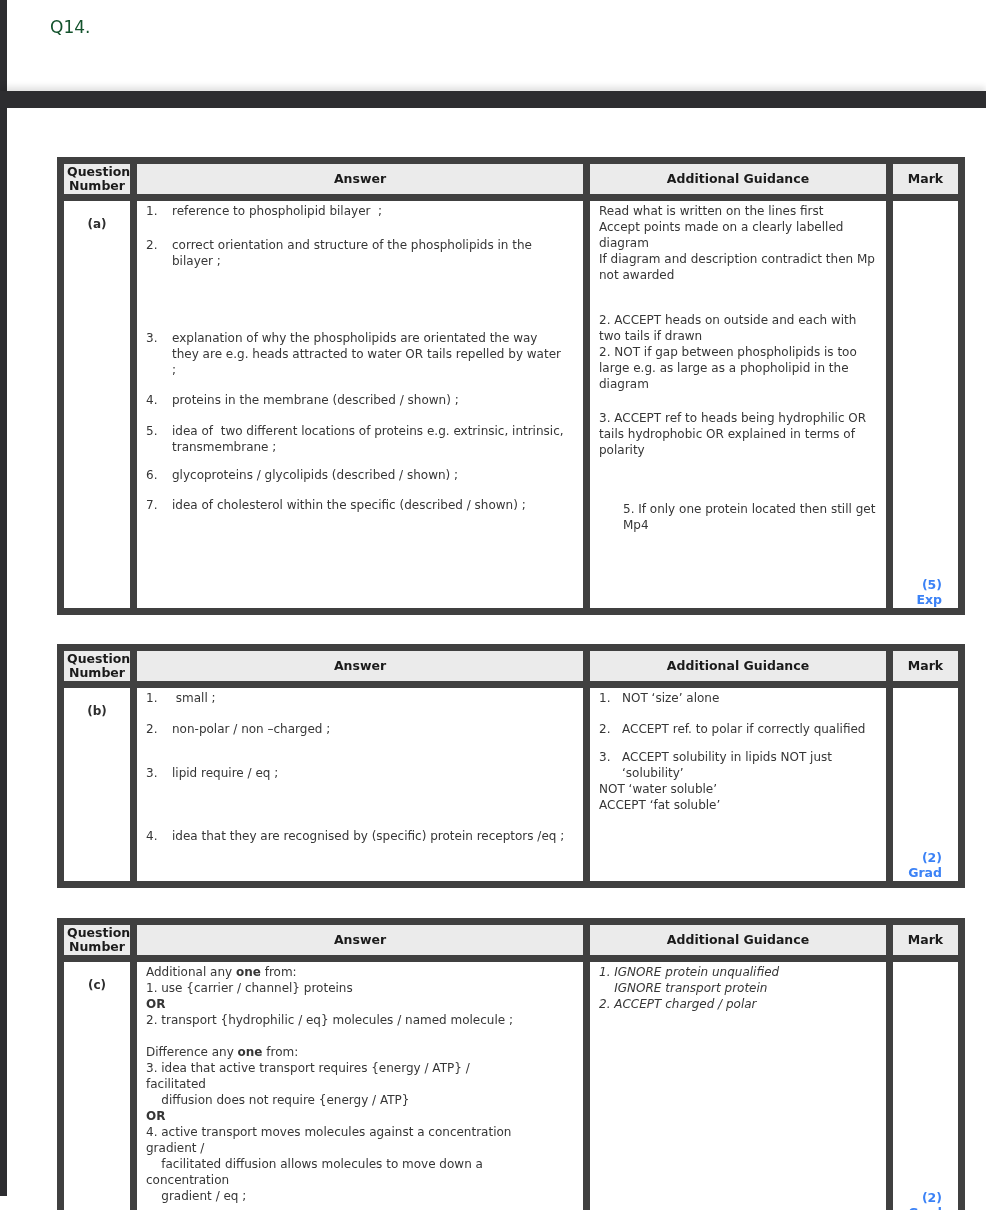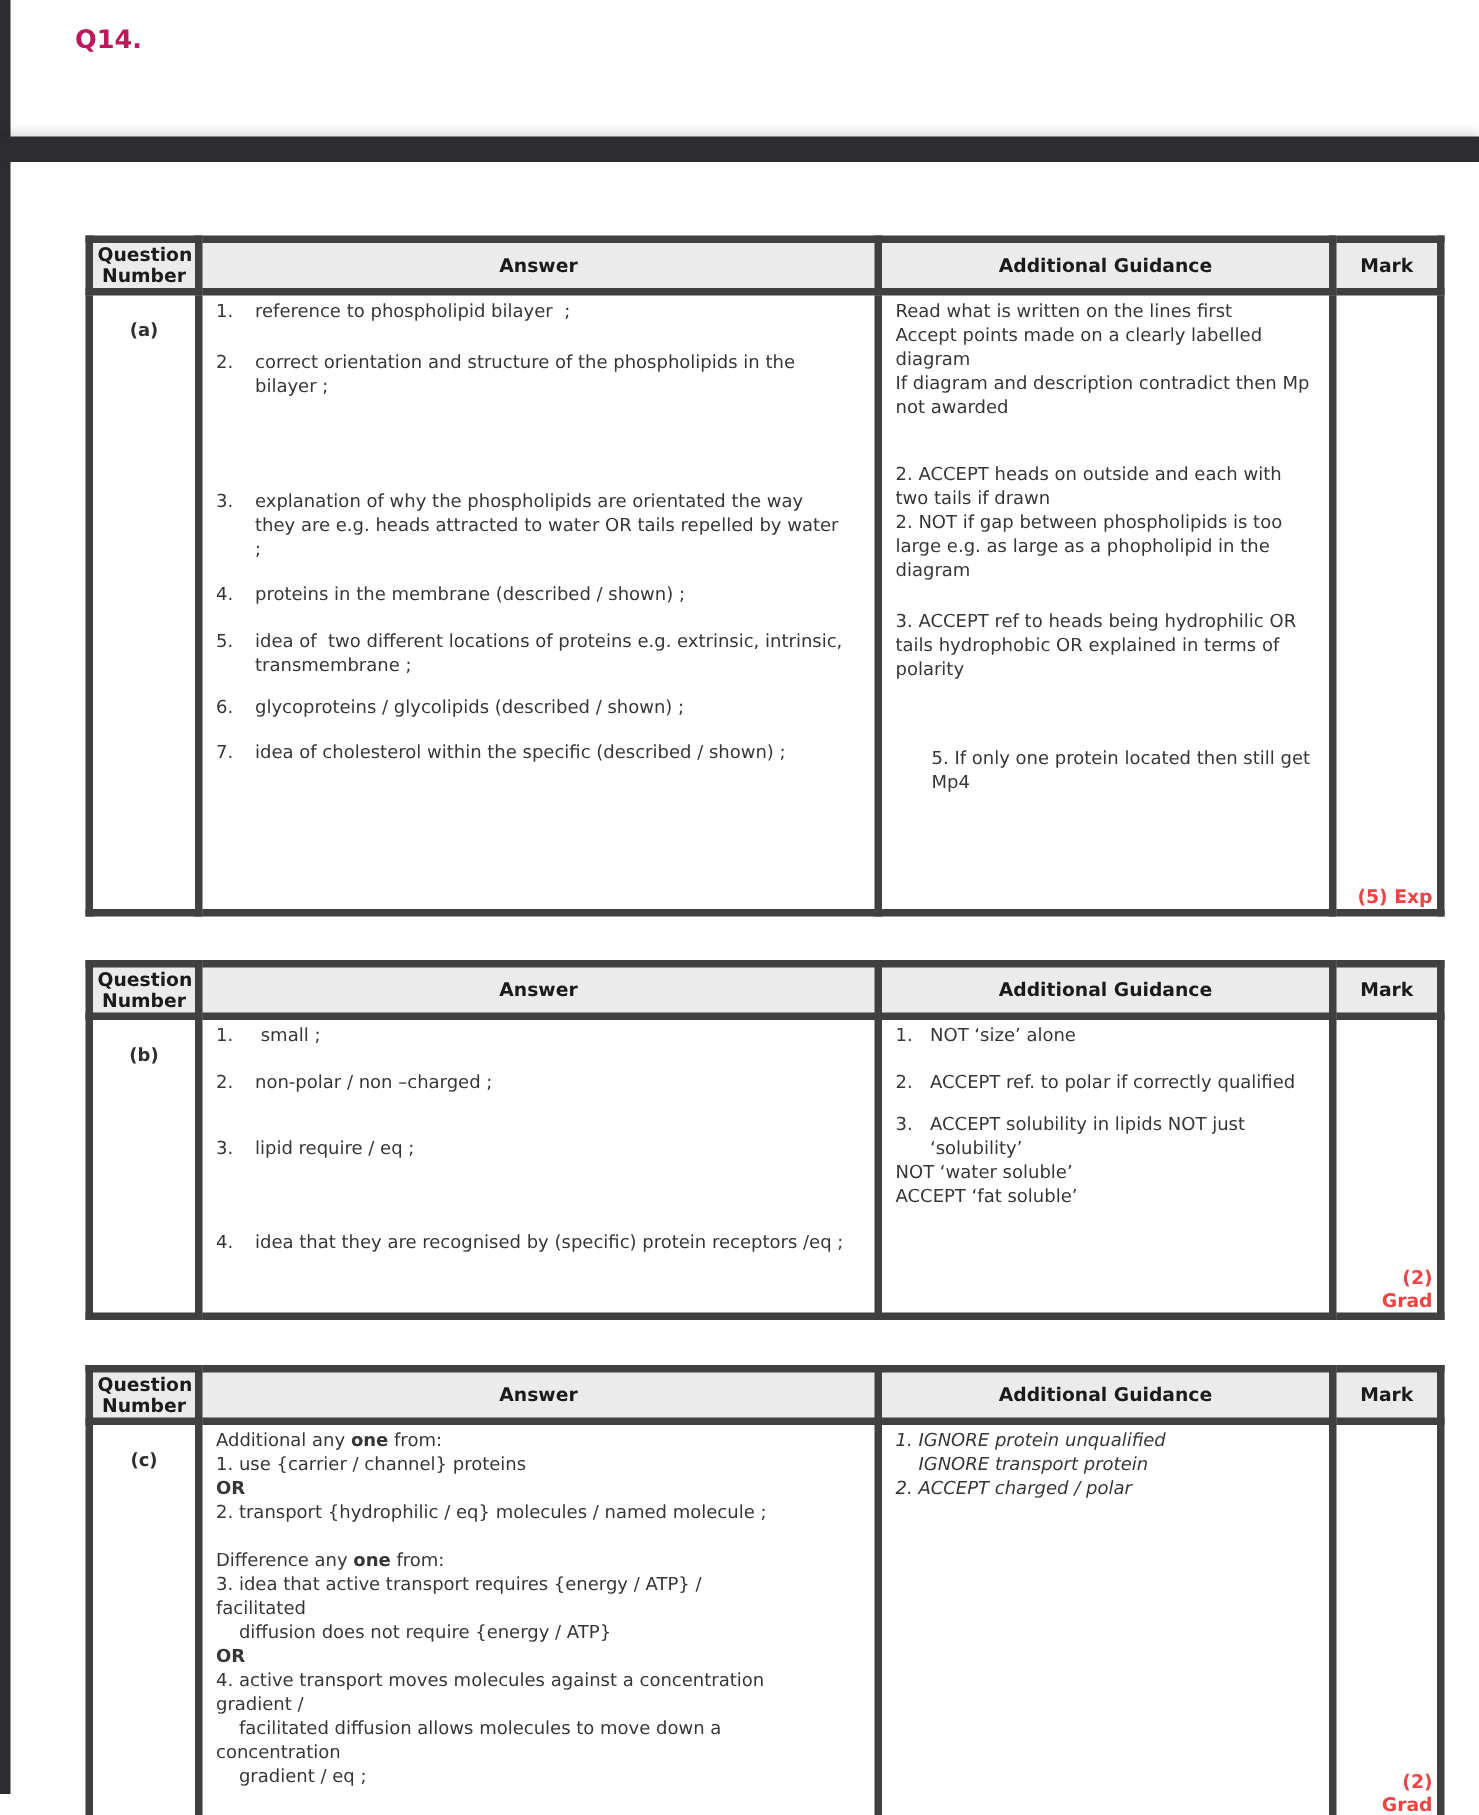--- a/index.html
+++ b/index.html
@@ -3,38 +3,38 @@
 <meta charset="utf-8">
 <style>
   html,body{margin:0;padding:0;}
   body{
     width:986px;height:1210px;position:relative;background:#ffffff;
     font-family:"DejaVu Sans","Liberation Sans",sans-serif;
     color:#363636;font-size:12px;line-height:16px;overflow:hidden;
   }
   .edge-strip{position:absolute;left:0;top:0;width:7px;height:1196px;background:#2d2d30;}
   .break-bar{position:absolute;left:0;top:91px;width:986px;height:17px;background:#2d2d30;box-shadow:0 -4px 6px rgba(0,0,0,0.12);}
-  .q-heading{position:absolute;left:50px;top:16px;font-size:17px;line-height:22px;color:#be185d;font-weight:bold;}
+  .q-heading{position:absolute;left:50px;top:16px;font-size:17px;line-height:22px;color:#14532d;}
 
   .tables-wrap{position:absolute;left:57px;top:157px;width:901px;}
   table.ms{border-collapse:collapse;table-layout:fixed;width:901px;background:#ffffff;}
-  table.ms td,table.ms th{border:5px solid #404040;vertical-align:top;box-sizing:border-box;}
+  table.ms td,table.ms th{border:7px solid #404040;vertical-align:top;box-sizing:border-box;}
   table.ms th{
     background:#ebebeb;color:#1b1b1b;font-size:12.5px;font-weight:bold;
     text-align:center;vertical-align:middle;height:31px;padding:1px 3px;line-height:14px;
   }
   .tbl-a{margin-bottom:29px;}
   .tbl-b{margin-bottom:30px;}
   col.c-qn{width:73px;} col.c-ans{width:453px;} col.c-ag{width:303px;} col.c-mk{width:72px;}
 
   td.qn-cell{text-align:center;font-weight:bold;padding-top:15px;color:#2e2e2e;}
   td.mark-cell{position:relative;}
   .mark-text{
-    position:absolute;right:3px;bottom:1px;text-align:right;font-weight:bold;
-    color:#ef4444;font-size:12.5px;line-height:15px;white-space:pre-line;
+    position:absolute;right:16px;bottom:1px;text-align:right;font-weight:bold;
+    color:#3b82f6;font-size:12.5px;line-height:15px;white-space:pre-line;
   }
 
   td.ans-cell,td.ag-cell{padding:2px 8px 2px 9px;}
   .a-item{display:flex;}
   .a-num{flex:none;width:26px;color:#363636;}
   .a-text{flex:1;white-space:pre-wrap;padding-right:10px;}
 
   
   .t1-ans{padding-left:30px;padding-top:74px;}
   .t1-ans .a-item:nth-child(2){margin-top:18px;}

